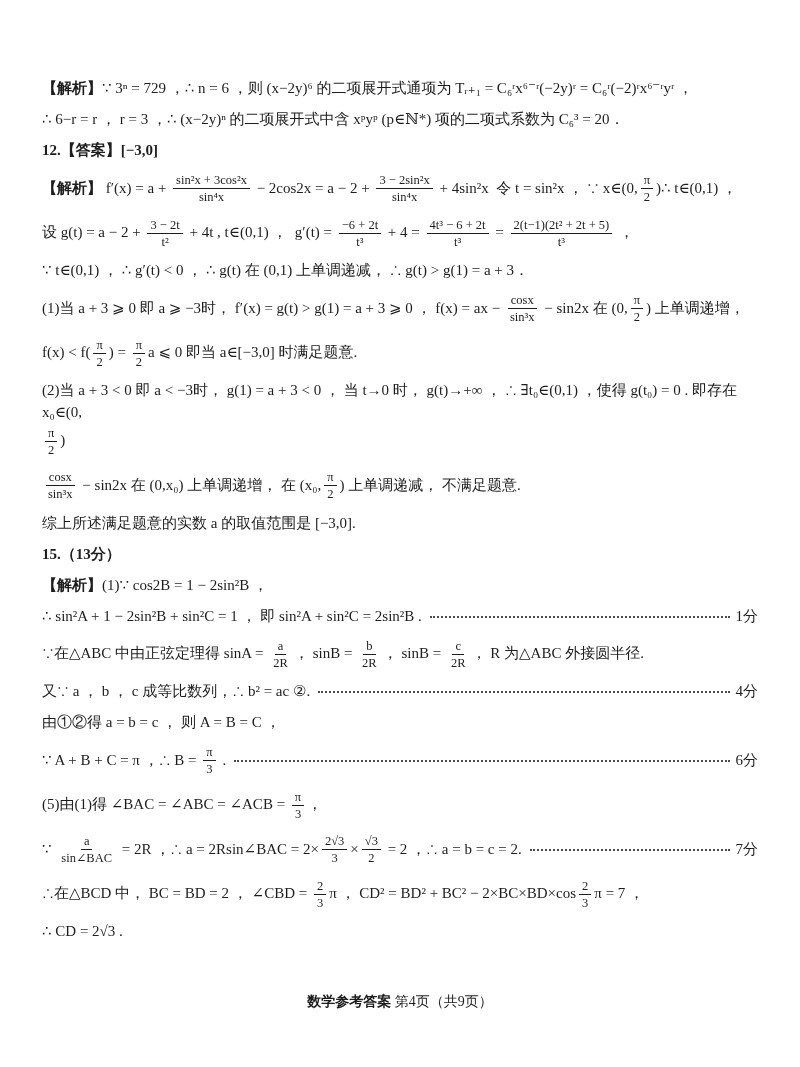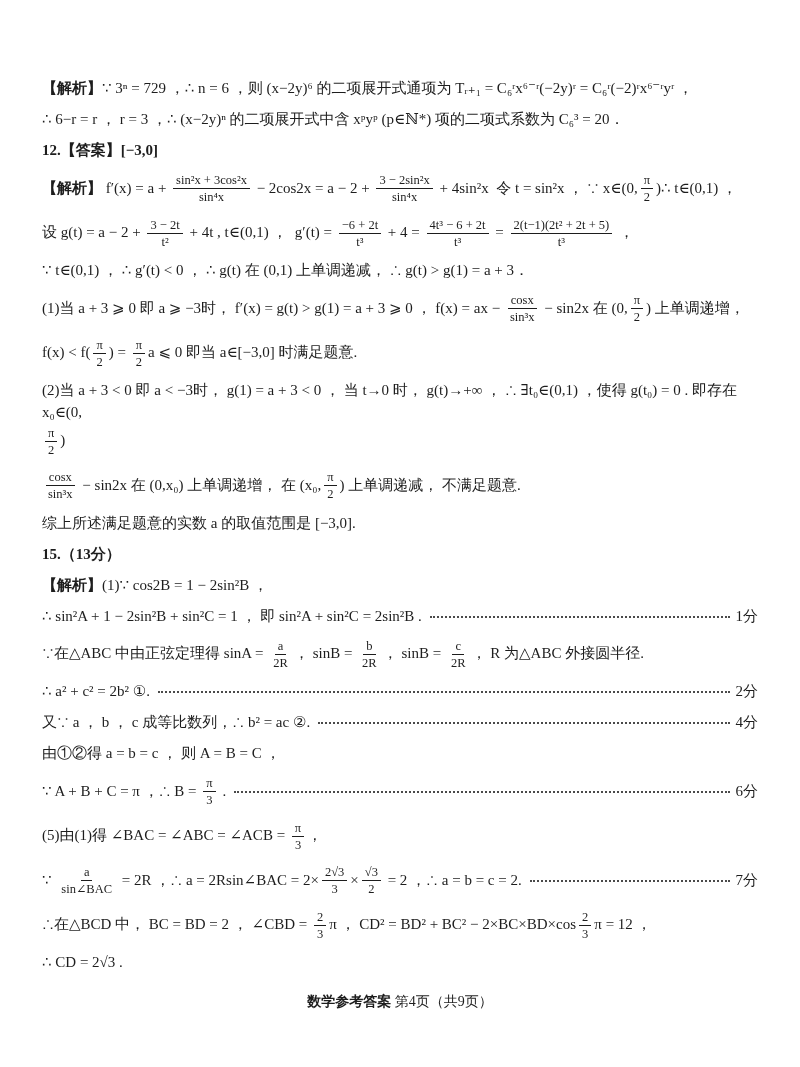--- a/index.html
+++ b/index.html
@@ -166,25 +166,20 @@
           <span class="den">2R</span>
         </span>
         <span class="tx">， sinB = </span>
         <span class="frac">
           <span class="num">c</span>
           <span class="den">2R</span>
         </span>
         <span class="tx">， R 为△ABC 外接圆半径.</span>
       </div>
       <div class="line">
-        <span class="tx">∴ a² + c² = 2b² ①.</span>
-        <span class="leader"></span>
-        <span class="score">2分</span>
-      </div>
-      <div class="line">
         <span class="tx">又∵ a ， b ， c 成等比数列，∴ b² = ac ②.</span>
         <span class="leader"></span>
         <span class="score">4分</span>
       </div>
       <div class="line">
         <span class="tx">由①②得 a = b = c ， 则 A = B = C ，</span>
       </div>
       <div class="line">
         <span class="tx">∵ A + B + C = π ，∴ B = </span>
         <span class="frac">
@@ -227,21 +222,21 @@
         <span class="tx">∴在△BCD 中， BC = BD = 2 ， ∠CBD = </span>
         <span class="frac">
           <span class="num">2</span>
           <span class="den">3</span>
         </span>
         <span class="tx">π ， CD² = BD² + BC² − 2×BC×BD×cos</span>
         <span class="frac">
           <span class="num">2</span>
           <span class="den">3</span>
         </span>
-        <span class="tx">π = 12 ，</span>
+        <span class="tx">π = 7 ，</span>
       </div>
       <div class="line">
         <span class="tx">∴ CD = 2√3 .</span>
       </div>
     </div>
   <div class="footer">
     <span class="bold">数学参考答案</span><span> 第4页（共9页）</span>
   </div>
 </div>
 

